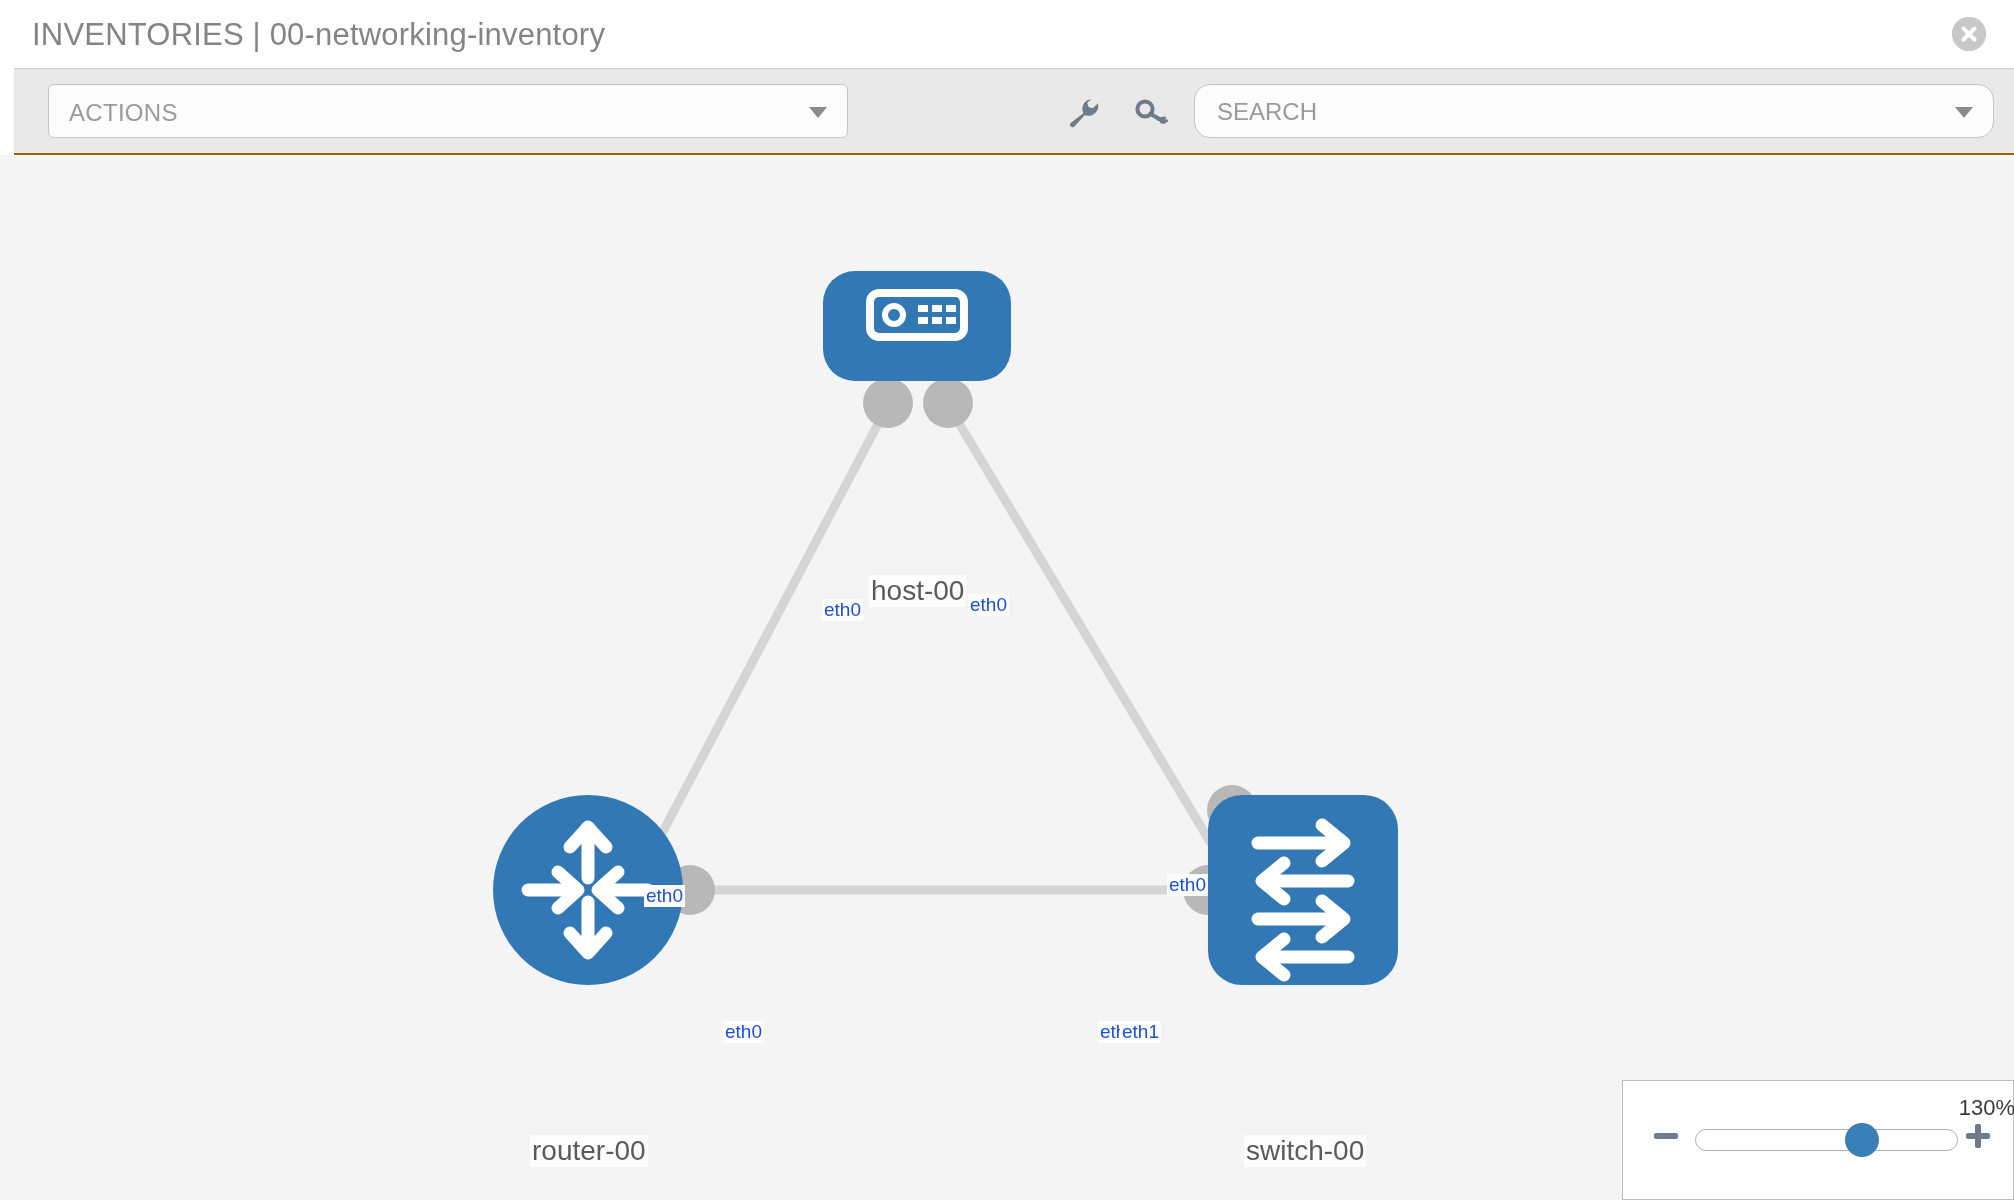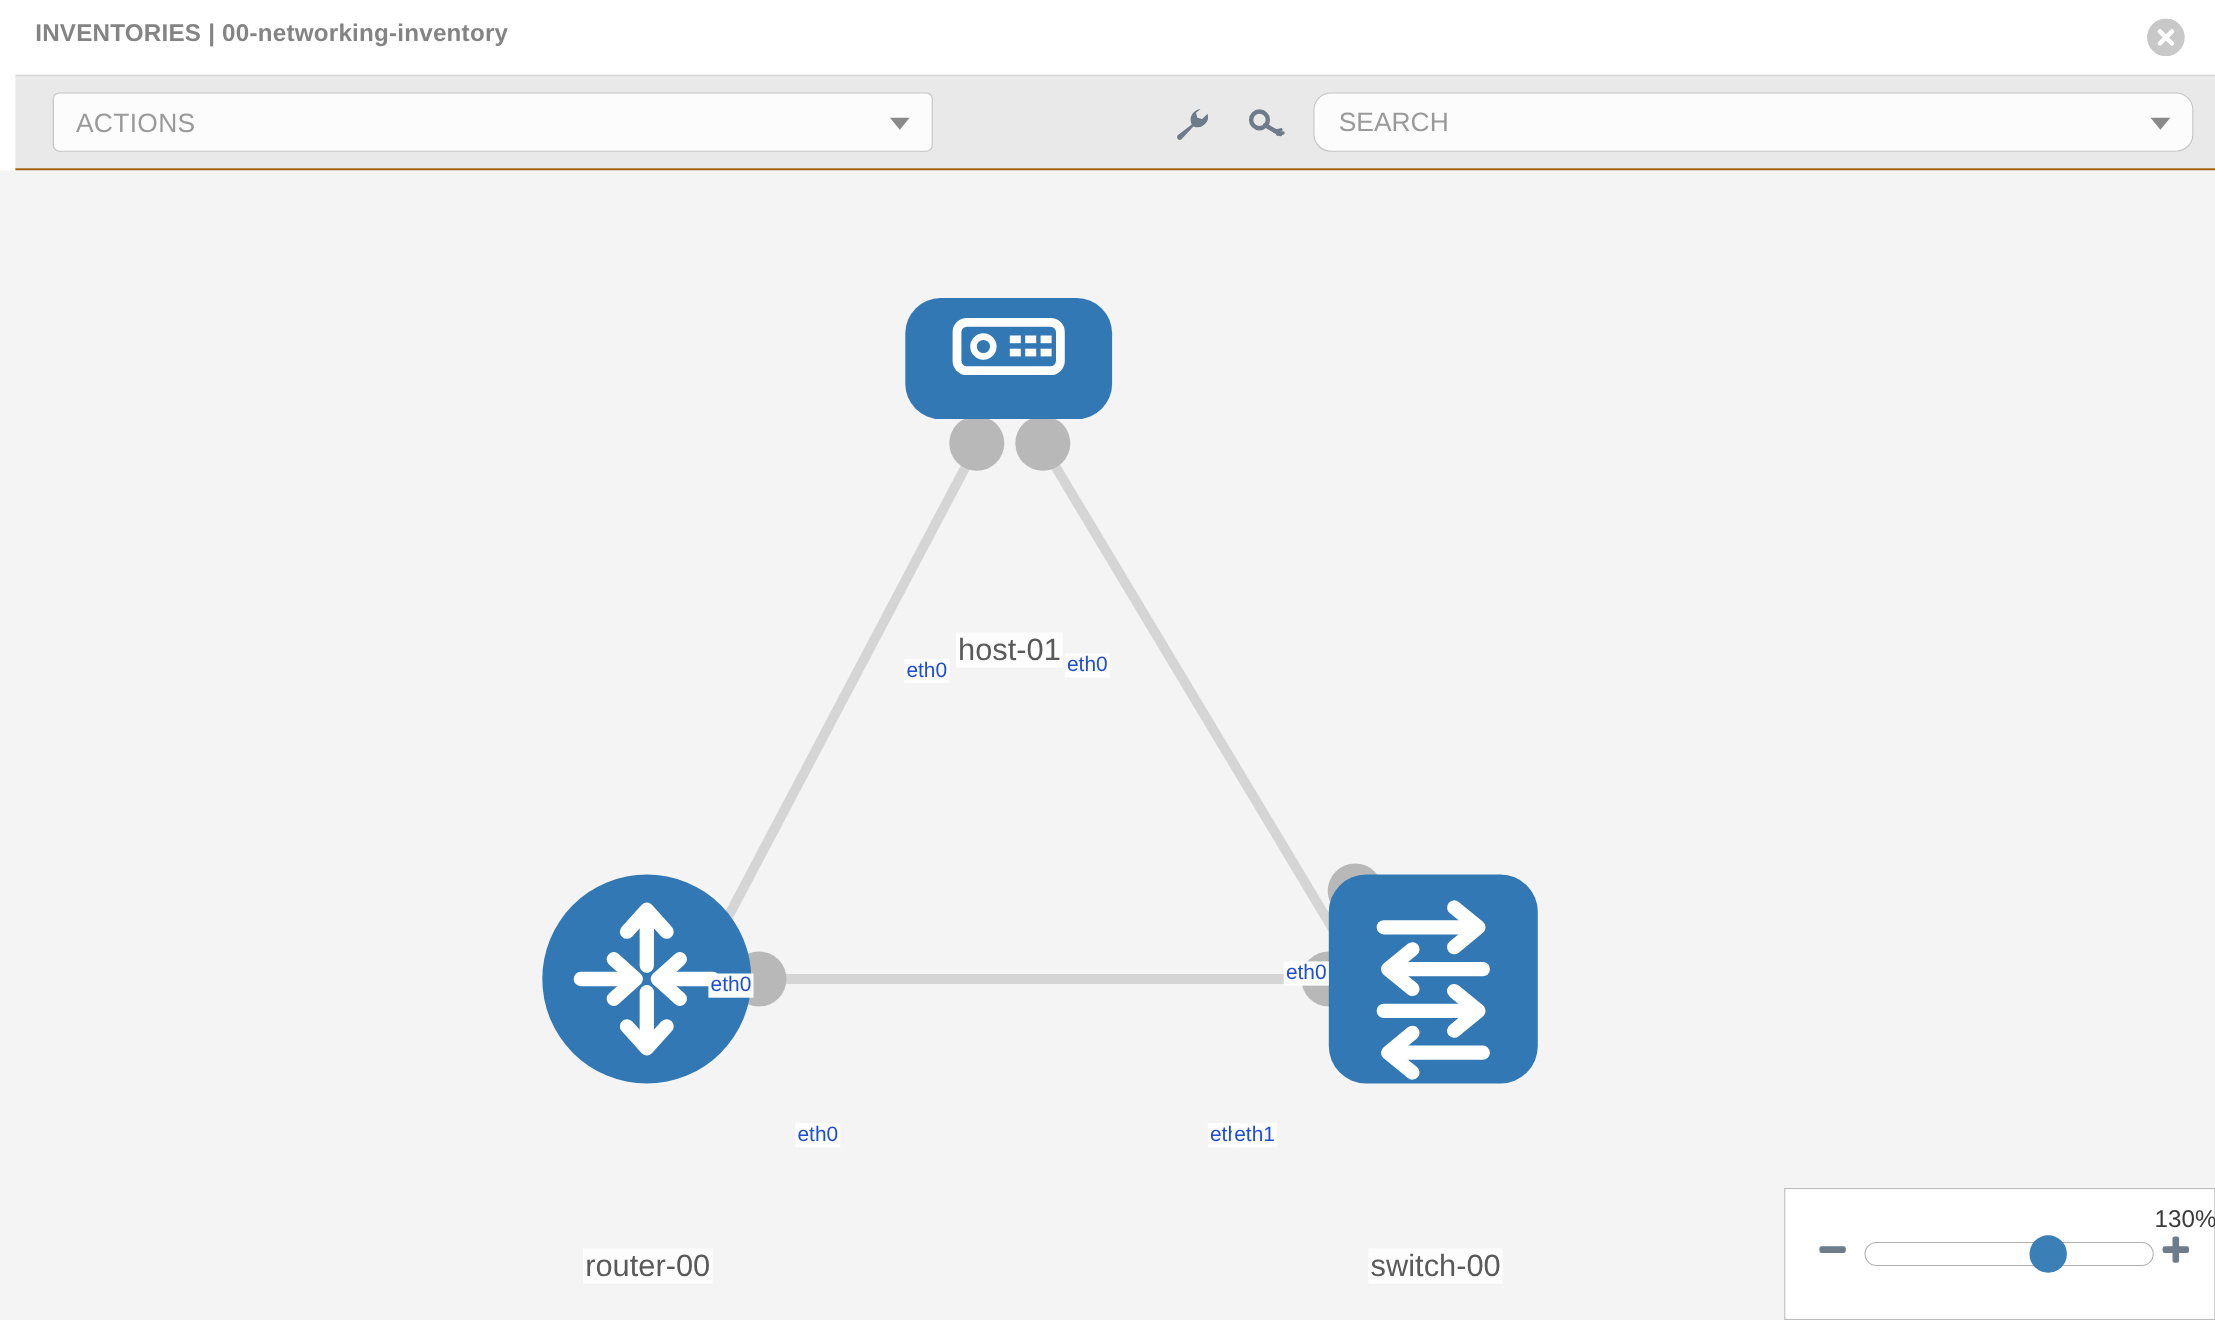--- a/index.html
+++ b/index.html
@@ -21,22 +21,22 @@
     left: 0; top: 0;
     width: 2014px;
     height: 68px;
     background: #ffffff;
     box-sizing: border-box;
   }
   .header-title {
     position: absolute;
     left: 32px;
     top: 17px;
-    font-size: 22px;
-    font-weight: bold;
+    font-size: 31px;
+    font-weight: normal;
     color: #848484;
     letter-spacing: 0.2px;
     white-space: nowrap;
   }
   .close-btn {
     position: absolute;
     right: 28px;
     top: 17px;
     width: 34px;
     height: 34px;
@@ -322,21 +322,21 @@
   </svg>
 
   <span class="iface-label" style="left:822px; top:444px;">eth0</span>
   <span class="iface-label" style="left:968px; top:439px;">eth0</span>
   <span class="iface-label" style="left:644px; top:730px;">eth0</span>
   <span class="iface-label" style="left:1167px; top:719px;">eth0</span>
   <span class="iface-label" style="left:723px; top:866px;">eth0</span>
   <span class="iface-label" style="left:1098px; top:866px;">eth</span>
   <span class="iface-label" style="left:1120px; top:866px;">eth1</span>
 
-  <span class="node-label" style="left:869px; top:420px;">host-01</span>
+  <span class="node-label" style="left:869px; top:420px;">host-00</span>
   <span class="node-label" style="left:530px; top:980px;">router-00</span>
   <span class="node-label" style="left:1244px; top:980px;">switch-00</span>
 
   <div class="zoom-panel" style="top:925px;">
     <div class="zoom-percent">130%</div>
 
     <div class="zoom-minus">
       <svg width="30" height="30" viewBox="0 0 30 30">
         <rect x="3" y="12" width="24" height="6" rx="2" fill="#6e7b8a"></rect>
       </svg>

